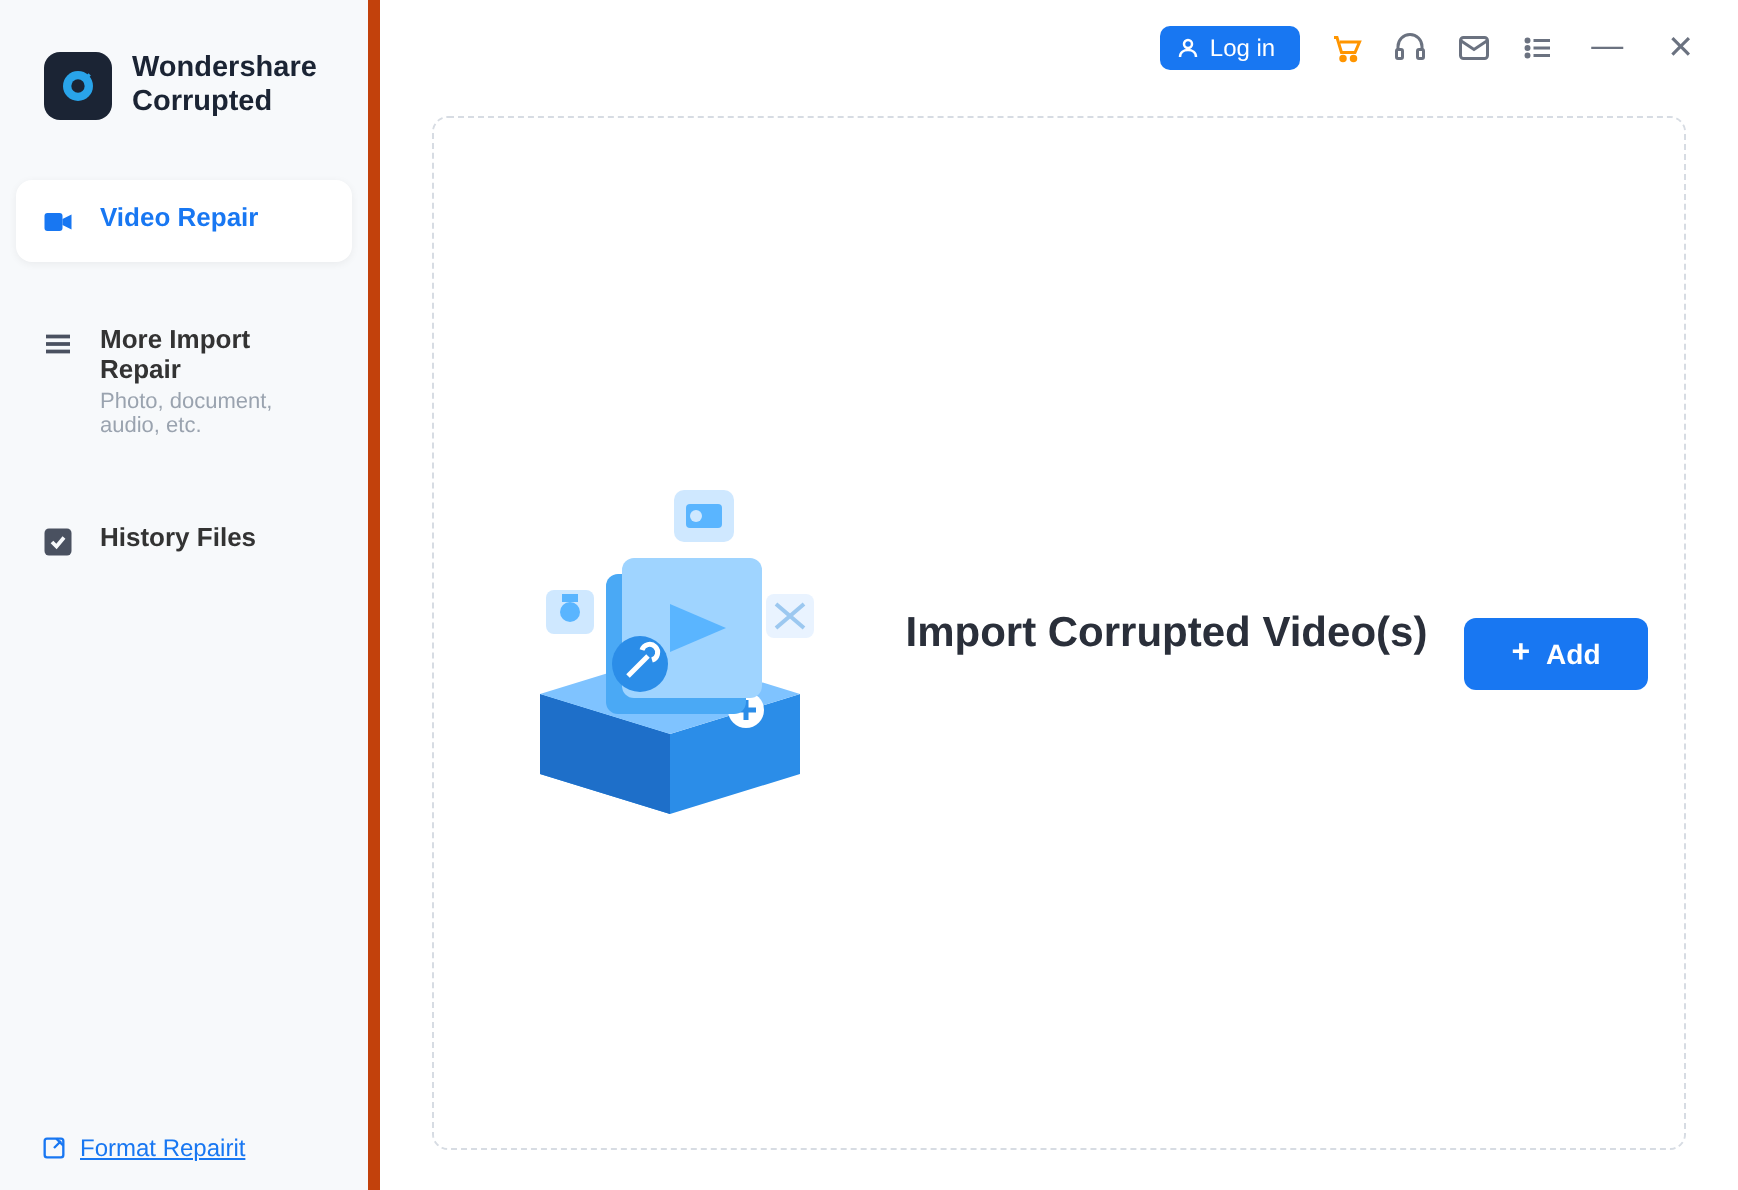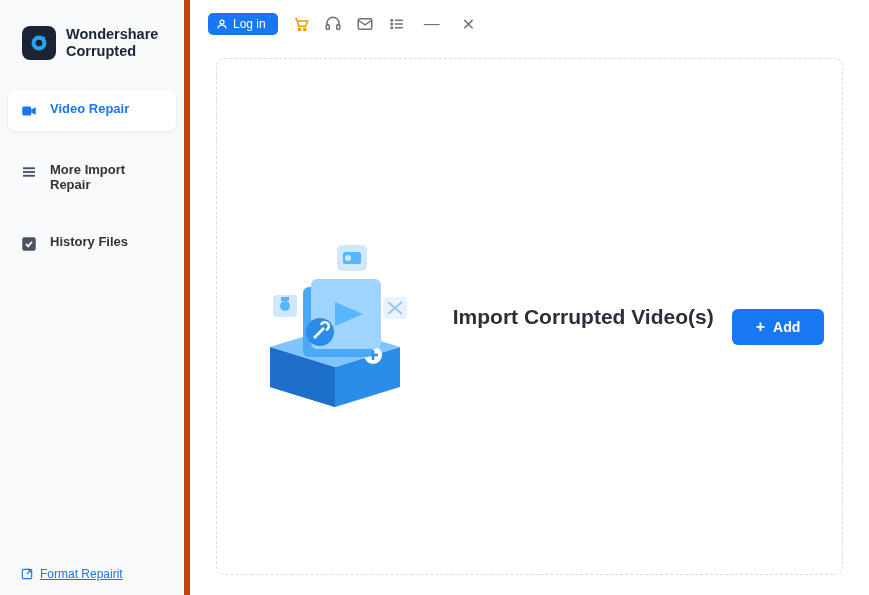--- a/index.html
+++ b/index.html
@@ -18,21 +18,21 @@
     .nav-item .micon { width: 18px; height: 18px; flex-shrink:0; margin-top:1px; }
     .nav-label { font-size: 13px; font-weight: 600; color: #333; }
     .nav-item.active .nav-label { color: #1877f2; }
     .nav-sub { font-size: 11px; color: #9aa3af; margin-top: 3px; }
     
     .feedback { margin-top:auto; padding: 14px 20px; display:flex; align-items:center; gap:6px; cursor:pointer; }
     .feedback a { color:#1877f2; font-size:12px; text-decoration: underline; }
     
     .main { flex: 1; display:flex; flex-direction:column; }
     
-    .titlebar { height: 48px; display:flex; align-items:center; justify-content:flex-start; gap: 14px; padding: 0 18px; }
+    .titlebar { height: 48px; display:flex; align-items:center; justify-content:flex-end; gap: 14px; padding: 0 18px; }
     .login-btn { background:#1877f2; color:#fff; border:none; border-radius:5px; padding: 4px 12px 4px 8px; font-size:12px; font-weight:500; display:flex; align-items:center; gap:5px; cursor:pointer; }
     .titlebar-icon { width:18px; height:18px; color:#6b7280; cursor:pointer; display:flex; align-items:center; justify-content:center; }
     .titlebar-icon.cart { color:#ff9500; }
     .win-btn { font-size:16px; color:#6b7280; cursor:pointer; padding:0 4px; }
     
     .content { flex:1; padding: 10px 26px 20px 26px; }
     .dropzone { width:100%; height:100%; border: 1.5px dashed #d7dce3; border-radius: 8px; display:flex; flex-direction:row; align-items:center; justify-content:center; gap: 18px; }
     
     .illus { width: 200px; height: 200px; position:relative; }
     
@@ -81,20 +81,21 @@
       <div class="nav-item">
         <span class="micon">
           <svg width="18" height="18" viewBox="0 0 24 24" fill="none" stroke="#4a5160" stroke-width="2.5">
               <line x1="4" y1="7" x2="20" y2="7"></line>
               <line x1="4" y1="12" x2="20" y2="12"></line>
               <line x1="4" y1="17" x2="20" y2="17"></line>
             </svg>
         </span>
         <div>
           <div class="nav-label">More Import Repair</div>
+          <div class="nav-sub">Photo, document, audio, etc.</div>
         </div>
       </div>
 
       <div class="nav-item">
         <span class="micon">
           <svg width="18" height="18" viewBox="0 0 24 24">
               <rect x="3" y="3" width="18" height="18" rx="3" fill="#4a5160"></rect>
               <path d="M8 12 L11 15 L16 9" stroke="#f7f9fb" stroke-width="2.5" fill="none"></path>
             </svg>
         </span>

